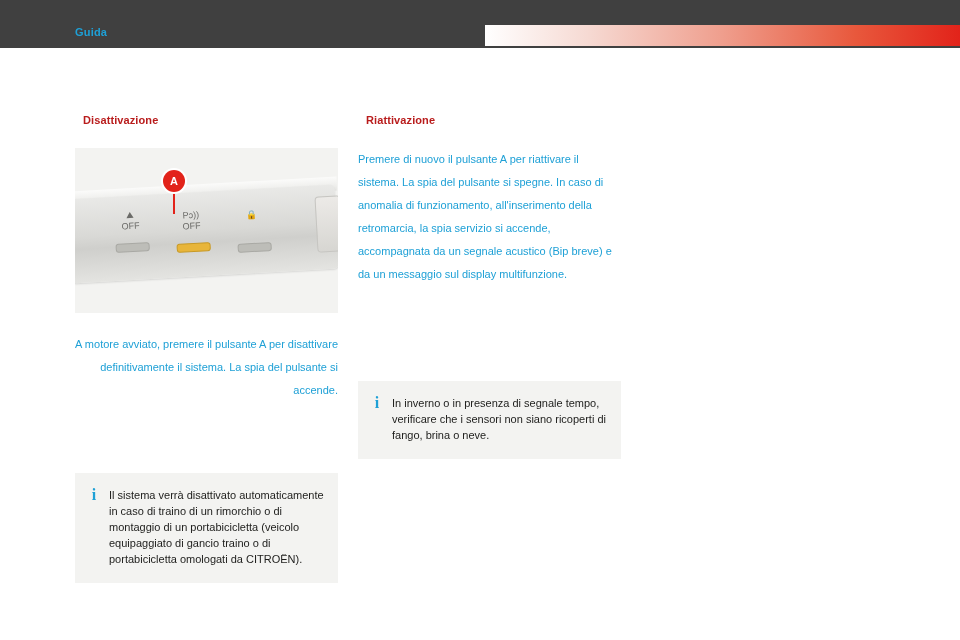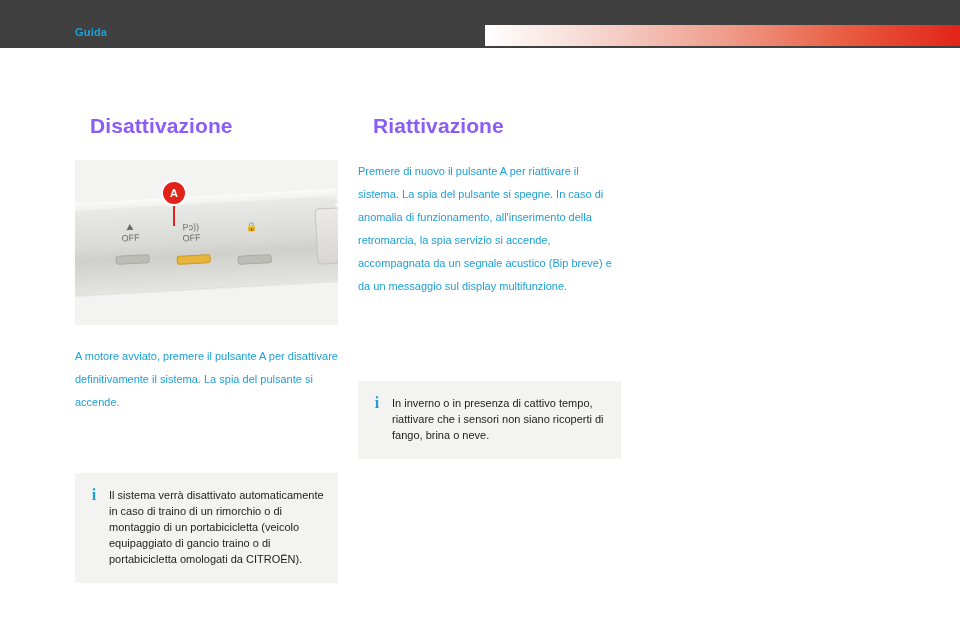--- a/index.html
+++ b/index.html
@@ -23,22 +23,22 @@
     background:linear-gradient(to right,#ffffff 0%,#f6d9d2 22%,#ef9e8d 50%,#e8583c 78%,#e2231a 100%);
   }
   
   .page{position:absolute;left:0;top:48px;width:960px;height:592px;background:#fff;}
 
   .col{position:absolute;top:66px;}
   .col-left{left:75px;width:263px;}
   .col-right{left:358px;width:263px;}
 
   h2.section-title{
-    margin:0 0 22px 15px;
-    font-size:21px;font-weight:bold;color:#8b5cf6;letter-spacing:.1px;
+    margin:0 0 22px 8px;
+    font-size:11px;font-weight:bold;color:#b91c1c;letter-spacing:.1px;
   }
 
   
   .console-figure{
     position:relative;
     width:263px;height:165px;
     background:#f3f3f1;
     overflow:hidden;
   }
   .console-figure .panel{
@@ -82,21 +82,21 @@
     position:absolute;right:-4px;top:48px;width:24px;height:54px;
     background:linear-gradient(to bottom,#eceae7,#d7d6d2);
     border:1px solid #c6c5c1;border-radius:4px;transform:rotate(-3.2deg);
   }
 
   p.body-text{
     margin:0;
     font-size:11px;line-height:23px;color:#1d1d1b;
   }
   p.body-text.blue{color:#1ea0d6;}
-  .col-left .after-figure{margin-top:20px;}
+  .col-left .after-figure{margin-top:20px;text-align:right;}
 
   
   .infobox{
     background:#f3f3f1;
     padding:14px 14px 16px 14px;
     display:flex;
     gap:10px;
   }
   .infobox .i-icon{
     flex:0 0 auto;width:10px;
@@ -158,16 +158,16 @@
     <div class="i-text">Il sistema verrà disattivato automaticamente in caso di traino di un rimorchio o di montaggio di un portabicicletta (veicolo equipaggiato di gancio traino o di portabicicletta omologati da CITROËN).</div>
   </div>
 
   <div class="col col-right">
     <h2 class="section-title">Riattivazione</h2>
     <p class="body-text blue">Premere di nuovo il pulsante A per riattivare il sistema. La spia del pulsante si spegne. In caso di anomalia di funzionamento, all'inserimento della retromarcia, la spia servizio si accende, accompagnata da un segnale acustico (Bip breve) e da un messaggio sul display multifunzione.</p>
   </div>
 
   <div class="infobox right-infobox">
     <div class="i-icon">i</div>
-    <div class="i-text">In inverno o in presenza di cattivo tempo, riattivare che i sensori non siano ricoperti di fango, brina o neve.</div>
+    <div class="i-text">In inverno o in presenza di segnale tempo, verificare che i sensori non siano ricoperti di fango, brina o neve.</div>
   </div>
 
 </div>
 
 </body></html>

